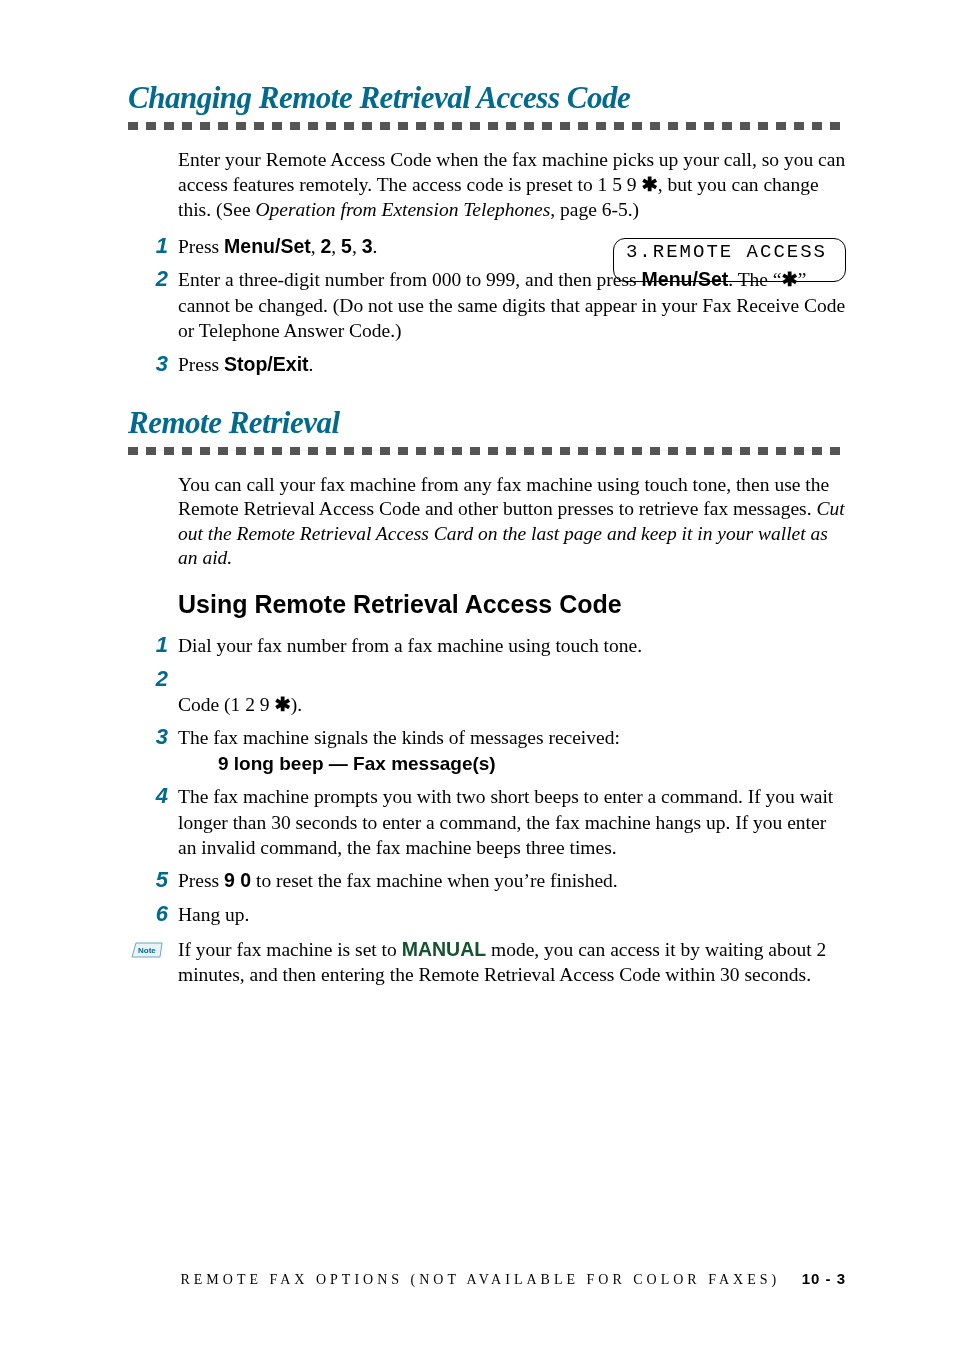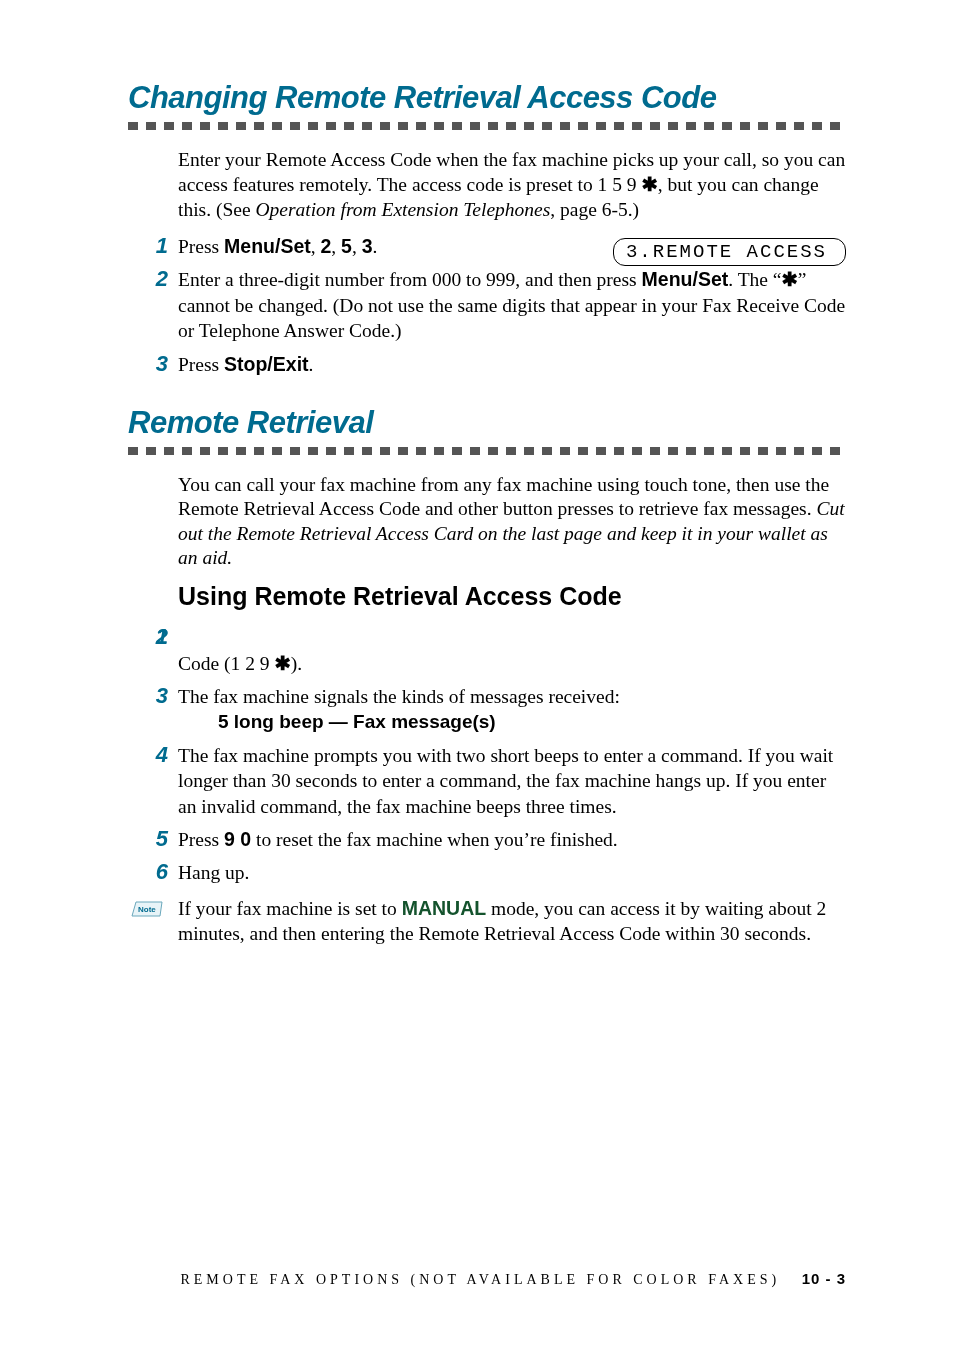--- a/index.html
+++ b/index.html
@@ -6,21 +6,21 @@
   body {
     width: 954px;
     height: 1352px;
     font-family: Georgia, 'Times New Roman', serif;
     color: #000;
     background: #fff;
     position: relative;
     padding: 80px 108px 60px 128px;
   }
   .h1 {
-    font-family: Liberation Sans, sans-serif;
+    font-family: Liberation Serif, serif;
     font-weight: bold;
     font-style: italic;
     font-size: 31px;
     color: #006b8f;
     margin-bottom: 6px;
     letter-spacing: -0.5px;
   }
   .dash-rule {
     height: 8px;
     background-image: repeating-linear-gradient(
@@ -56,38 +56,38 @@
     font-size: 22px;
     color: #006b8f;
     width: 30px;
     text-align: right;
   }
   .lcd {
     position: absolute;
     right: 108px;
     border: 1.5px solid #000;
     border-radius: 12px;
-    padding: 2px 18px 2px 12px;
+    padding: 2px 18px 18px 12px;
     font-family: 'Courier New', monospace;
     font-size: 19px;
     letter-spacing: 2px;
     white-space: pre;
   }
   .star {
     font-family: Arial, sans-serif;
     font-weight: bold;
   }
   .section-gap { height: 28px; }
   .h2 {
     font-family: Arial, Helvetica, sans-serif;
     font-weight: bold;
     font-size: 25px;
     margin-left: 50px;
     margin-bottom: 14px;
-    margin-top: 12px;
+    margin-top: 20px;
   }
   .indent {
     margin-left: 40px;
     font-family: Arial, Helvetica, sans-serif;
     font-weight: bold;
     font-size: 19px;
     line-height: 1.35;
   }
   .note {
     position: relative;
@@ -155,32 +155,33 @@
 <div class="dash-rule"></div>
 
 <p class="body-text">
   <span>You can call your fax machine from any fax machine using touch tone, then use the Remote Retrieval Access Code and other button presses to retrieve fax messages. </span><span class="italic">Cut out the Remote Retrieval Access Card on the last page and keep it in your wallet as an aid.</span>
 </p>
 
 <h2 class="h2">Using Remote Retrieval Access Code</h2>
 
 <div class="step">
   <span class="step-num">1</span>
+  <span>Dial your fax number from a fax machine using touch tone.</span>
 </div>
 
 <div class="step">
   <span class="step-num">2</span>
   <br>
   <span>Code (1 2 9 </span><span class="star">✱</span><span>).</span>
 </div>
 
 <div class="step">
   <span class="step-num">3</span>
   <span>The fax machine signals the kinds of messages received:</span>
-  <div class="indent">5 long beep — Fax message(s)</div>
+  <div class="indent">9 long beep — Fax message(s)</div>
 </div>
 
 <div class="step">
   <span class="step-num">4</span>
   <span>The fax machine prompts you with two short beeps to enter a command.  If you wait longer than 30 seconds to enter a command, the fax machine hangs up.  If you enter an invalid command, the fax machine beeps three times.</span>
 </div>
 
 <div class="step">
   <span class="step-num">5</span>
   <span>Press </span><span class="bold">9 0</span><span> to reset the fax machine when you’re finished.</span>

